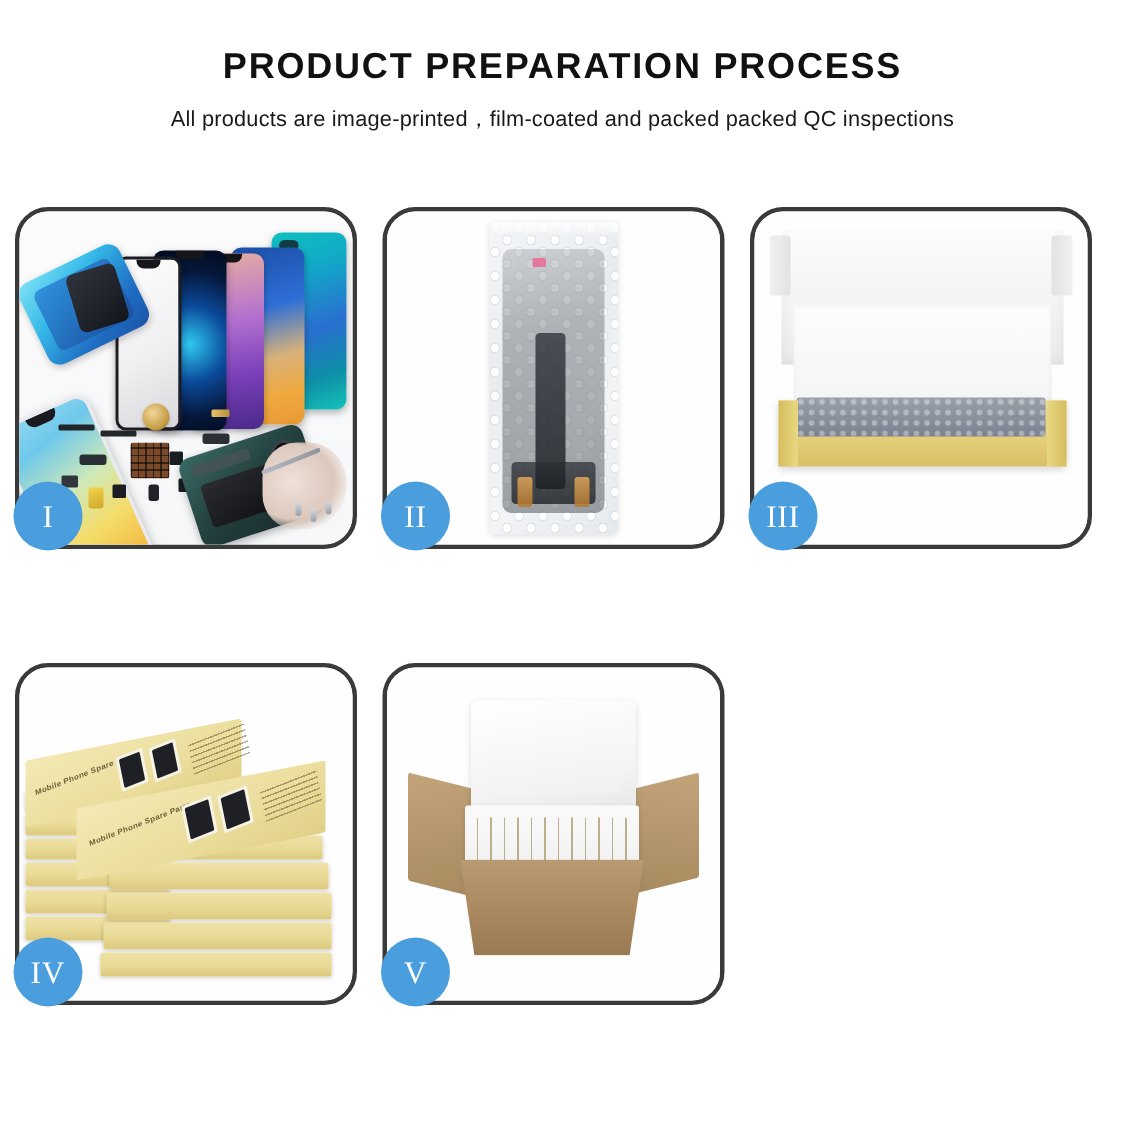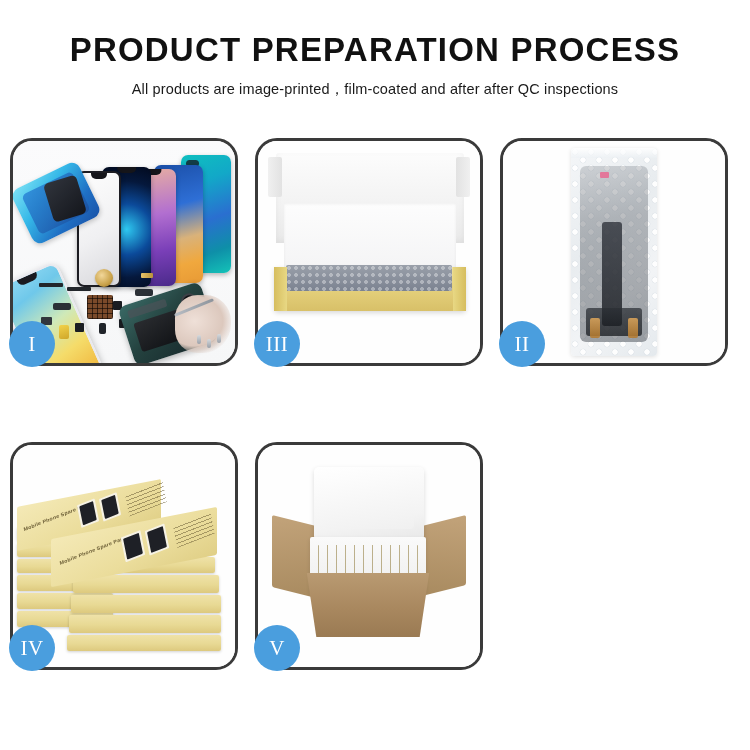--- a/index.html
+++ b/index.html
@@ -7,21 +7,21 @@
     width: 750px; height: 750px;
     background: #ffffff;
     font-family: "Liberation Sans", sans-serif;
     overflow: hidden;
   }
   .page { position: relative; width: 750px; height: 750px; background: #fff; }
 
   
   .header { text-align: center; padding-top: 32px; }
   .title {
-    font-size: 33px; font-weight: 700; letter-spacing: 1.2px;
+    font-size: 24px; font-weight: 700; letter-spacing: 1.2px;
     color: #111; line-height: 1.1; white-space: nowrap;
   }
   .subtitle {
     margin-top: 12px; font-size: 14.5px; color: #1a1a1a;
     letter-spacing: .15px; white-space: nowrap;
   }
 
   
   .grid {
     position: absolute; left: 10px; top: 138px;
@@ -321,21 +321,21 @@
   .sc-tab2 { position: absolute; left: 68px; top: 158px; width: 14px; height: 14px;
              background: rgba(138,112,74,.45); }
 </style>
 </head>
 <body>
 
 <div class="page">
 
   <div class="header">
     <div class="title">PRODUCT PREPARATION PROCESS</div>
-    <div class="subtitle">All products are image-printed，film-coated and after after QC inspections</div>
+    <div class="subtitle">All products are image-printed，film-coated and packed packed QC inspections</div>
   </div>
 
   <div class="grid">
 
     <div class="panel">
       <div class="panel-inner p1">
 
         <div class="phone-fan">
           <div class="fan-phone fp5">
               <span class="fp-cam"></span>
@@ -393,50 +393,50 @@
         <div class="screws">
           <i style="left:2px;  top:2px;"></i>
           <i style="left:12px; top:6px;"></i>
           <i style="left:22px; top:1px;"></i>
         </div>
       </div>
       <div class="badge">I</div>
     </div>
 
     <div class="panel">
+      <div class="panel-inner p2">
+        <div class="bubble-bag">
+          <div class="wrapped-screen">
+            <span class="ws-pink"></span>
+            <span class="ws-dark"></span>
+            <span class="ws-bot"></span>
+            <span class="ws-con1"></span>
+            <span class="ws-con2"></span>
+          </div>
+          <div class="bag-seal"></div>
+        </div>
+      </div>
+      <div class="badge">II</div>
+    </div>
+
+    <div class="panel">
       <div class="panel-inner p3">
         <div class="lid"></div>
         <div class="lid-flap-l"></div>
         <div class="lid-flap-r"></div>
         <div class="foam"></div>
         <div class="tray-yellow"></div>
         <div class="tray-bubble"></div>
         <div class="tray-lip-l"></div>
         <div class="tray-lip-r"></div>
       </div>
       <div class="badge">III</div>
     </div>
 
     <div class="panel">
-      <div class="panel-inner p2">
-        <div class="bubble-bag">
-          <div class="wrapped-screen">
-            <span class="ws-pink"></span>
-            <span class="ws-dark"></span>
-            <span class="ws-bot"></span>
-            <span class="ws-con1"></span>
-            <span class="ws-con2"></span>
-          </div>
-          <div class="bag-seal"></div>
-        </div>
-      </div>
-      <div class="badge">II</div>
-    </div>
-
-    <div class="panel">
       <div class="panel-inner p4">
         <div class="stack">
 
           <div class="kbox" style="left:2px;  top:66px;  width:96px; height:14px;"></div>
           <div class="kbox" style="left:2px;  top:82px;  width:96px; height:14px;"></div>
           <div class="kbox" style="left:2px;  top:98px;  width:96px; height:14px;"></div>
           <div class="kbox" style="left:2px;  top:114px; width:96px; height:16px;"></div>
           <div class="kbox" style="left:2px;  top:132px; width:96px; height:16px;"></div>
           <div class="kbox" style="left:2px;  top:150px; width:96px; height:16px;"></div>
 

